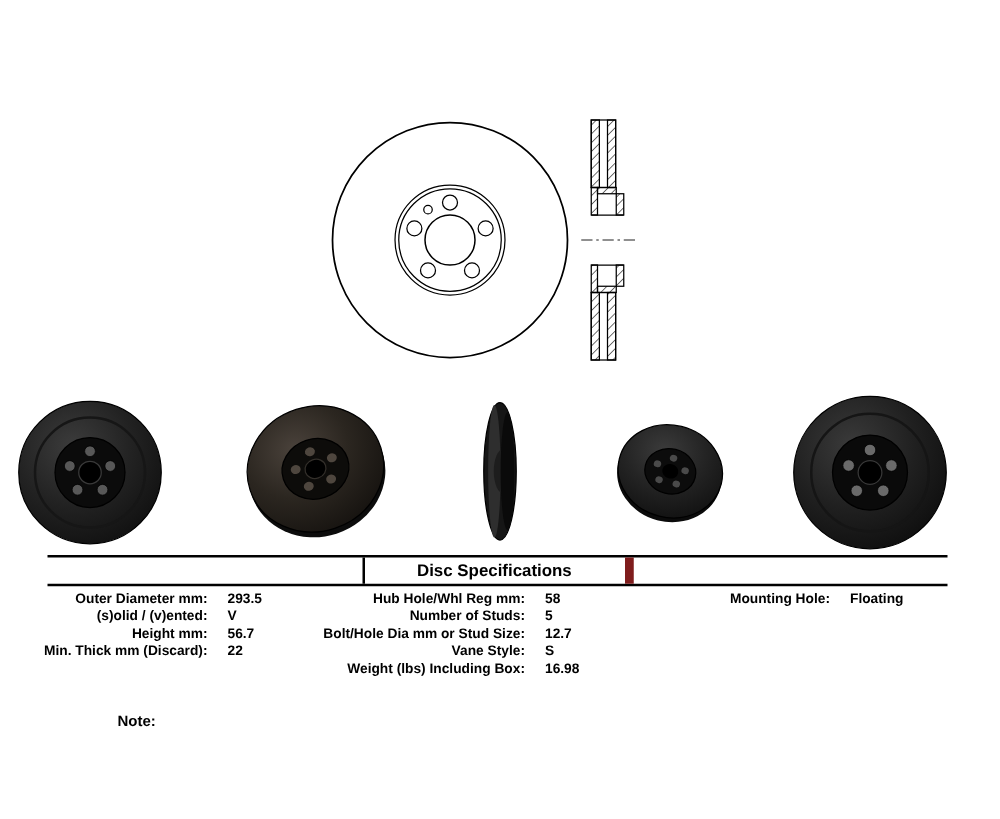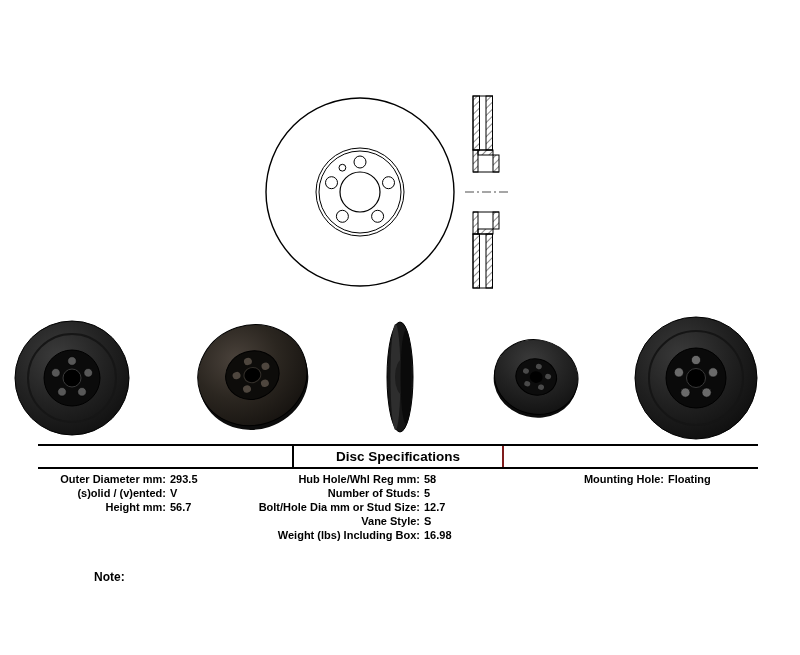--- a/index.html
+++ b/index.html
@@ -14,29 +14,29 @@
   .part-number{font-size:21px;font-weight:bold;letter-spacing:0.2px;}
   .product-name{font-size:20px;font-weight:bold;}
 
   
   .abs{position:absolute;}
 
   
   .spec-title-band{position:absolute;left:38px;top:444px;width:720px;height:21px;
     border-top:2px solid #000;border-bottom:2px solid #000;}
   .spec-title-box{width:208px;height:100%;margin:0 auto;
-    border-left:2px solid #000;border-right:2px solid #7f1d1d;
+    border-left:2px solid #000;border-right:7px solid #7f1d1d;
     display:flex;align-items:center;justify-content:center;}
   .spec-title{font-size:13.5px;font-weight:bold;}
 
   
   .spec-col{position:absolute;top:472px;font-size:11px;font-weight:bold;}
   .spec-row{height:14px;line-height:14px;white-space:nowrap;}
   .spec-label{display:inline-block;text-align:right;}
-  .spec-value{margin-left:4px;}
+  .spec-value{margin-left:16px;}
   .col-left{left:28px;width:230px;}
   .col-left .spec-label{width:138px;}
   .col-mid{left:240px;width:250px;}
   .col-mid .spec-label{width:180px;}
   .col-right{left:558px;width:210px;}
   .col-right .spec-label{width:106px;}
 
   .note{position:absolute;left:94px;top:570px;font-size:12px;font-weight:bold;text-align:center;}
 </style>
 </head>
@@ -197,20 +197,23 @@
   <div class="spec-col col-left">
     <div class="spec-row">
       <span class="spec-label">Outer Diameter mm:</span><span class="spec-value">293.5</span>
     </div>
     <div class="spec-row">
       <span class="spec-label">(s)olid / (v)ented:</span><span class="spec-value">V</span>
     </div>
     <div class="spec-row">
       <span class="spec-label">Height mm:</span><span class="spec-value">56.7</span>
     </div>
+    <div class="spec-row">
+      <span class="spec-label">Min. Thick mm (Discard):</span><span class="spec-value">22</span>
+    </div>
   </div>
 
   <div class="spec-col col-mid">
     <div class="spec-row">
       <span class="spec-label">Hub Hole/Whl Reg mm:</span><span class="spec-value">58</span>
     </div>
     <div class="spec-row">
       <span class="spec-label">Number of Studs:</span><span class="spec-value">5</span>
     </div>
     <div class="spec-row">

